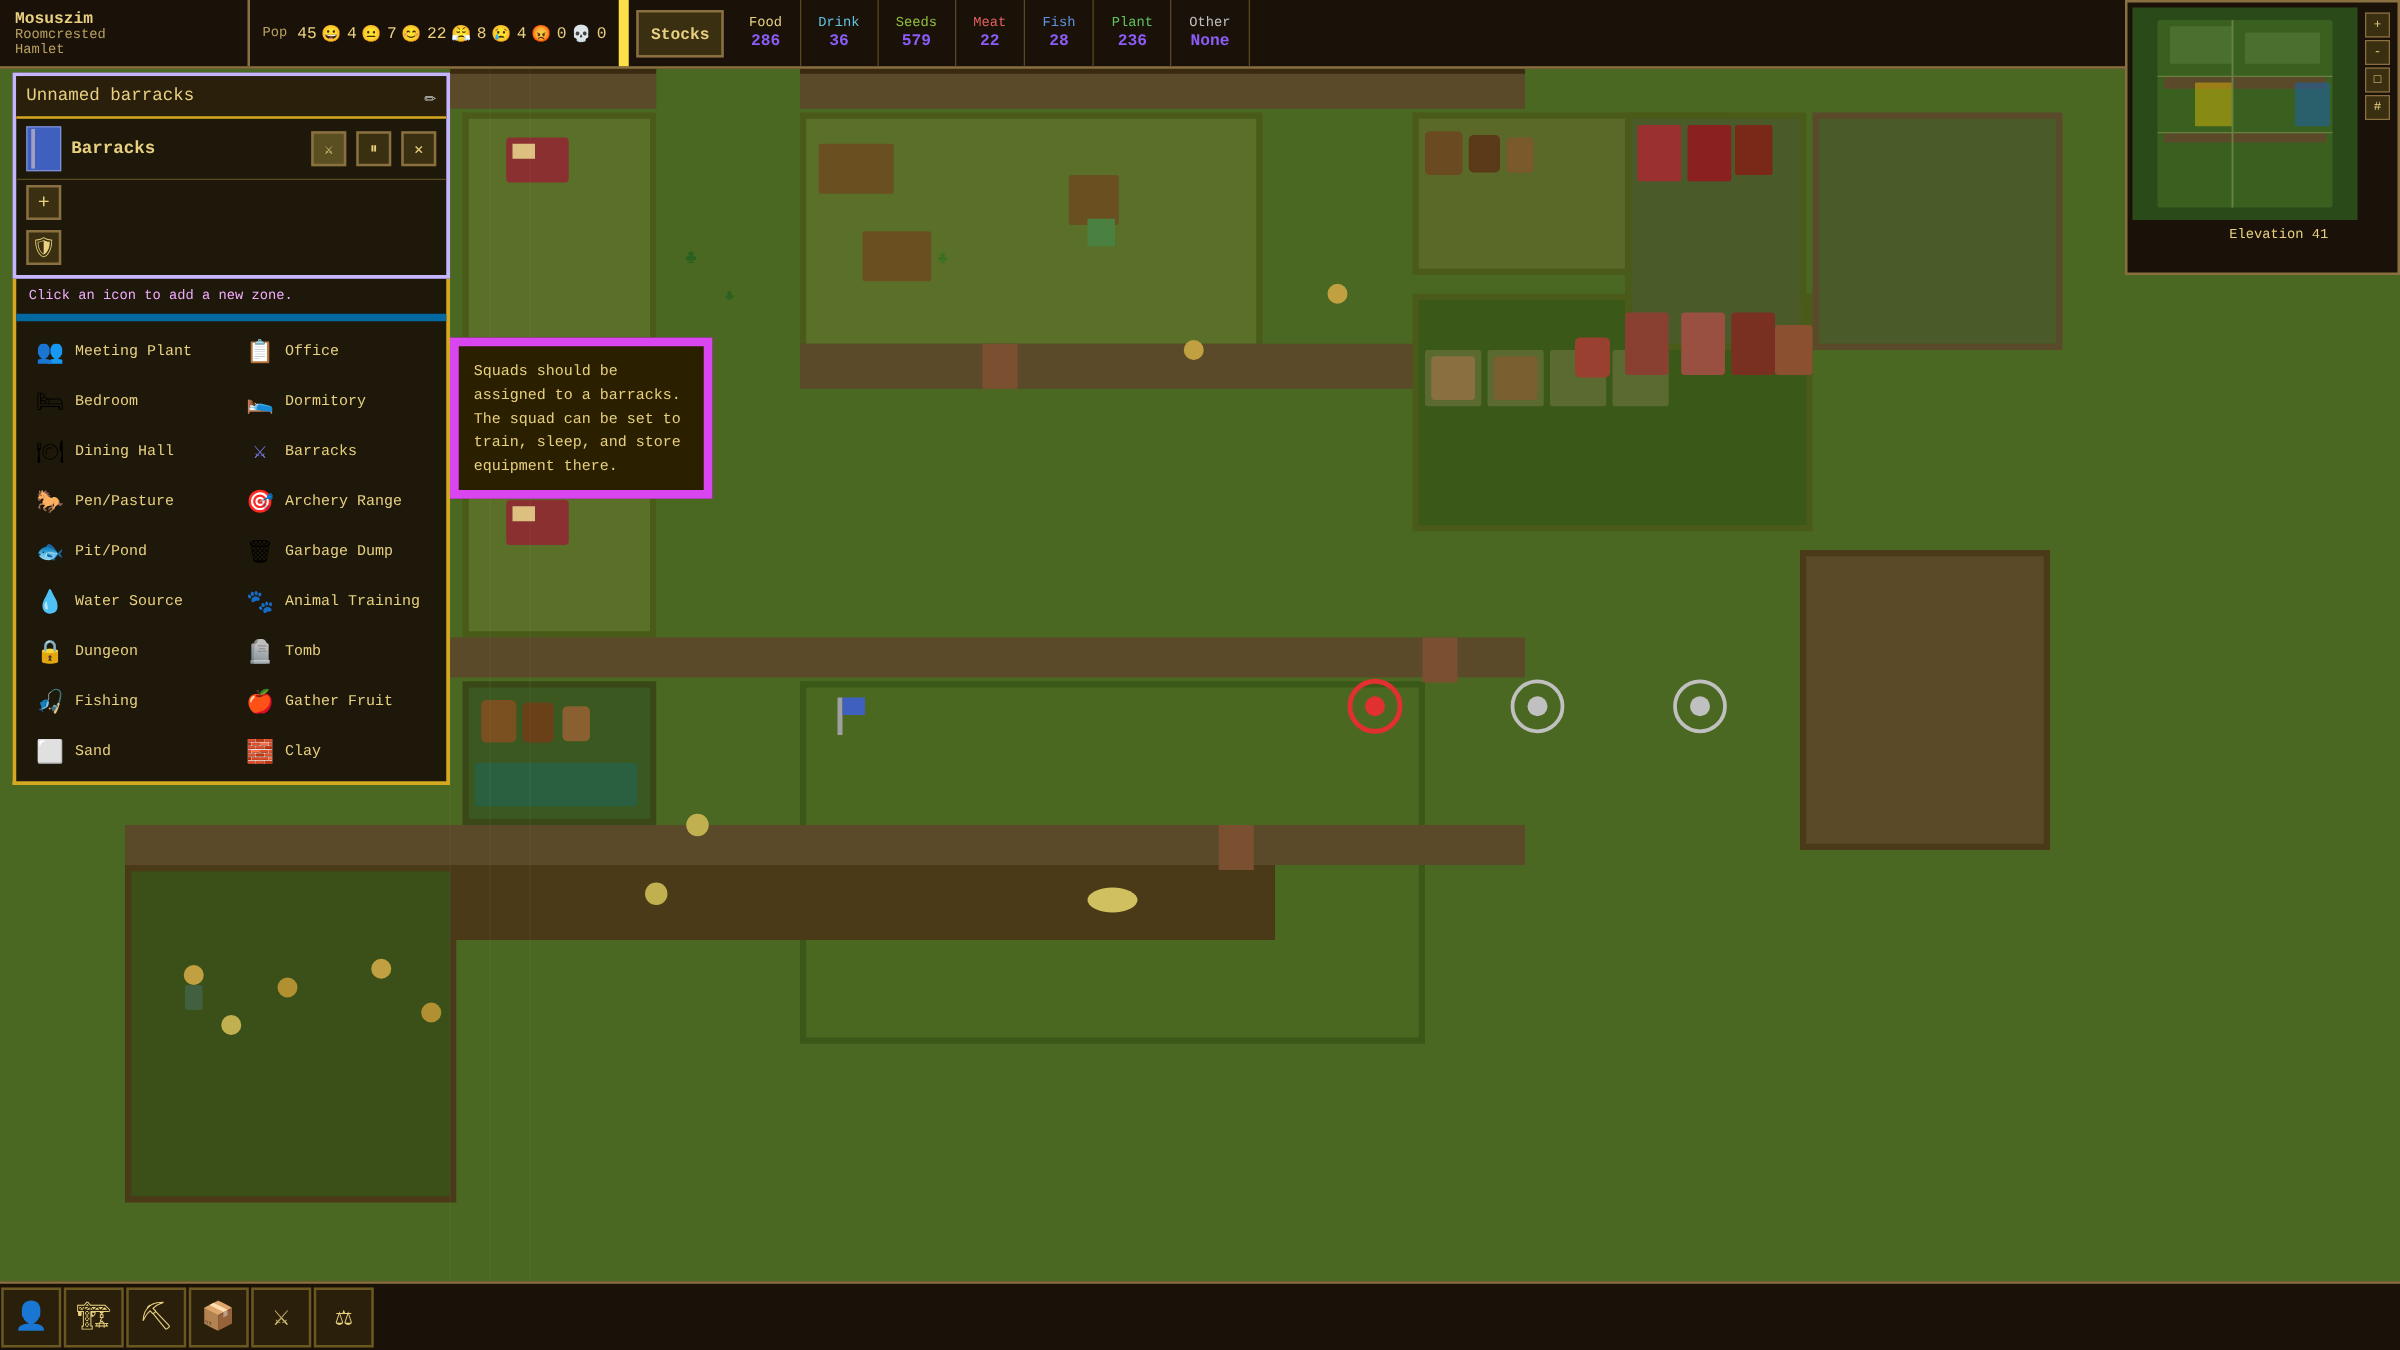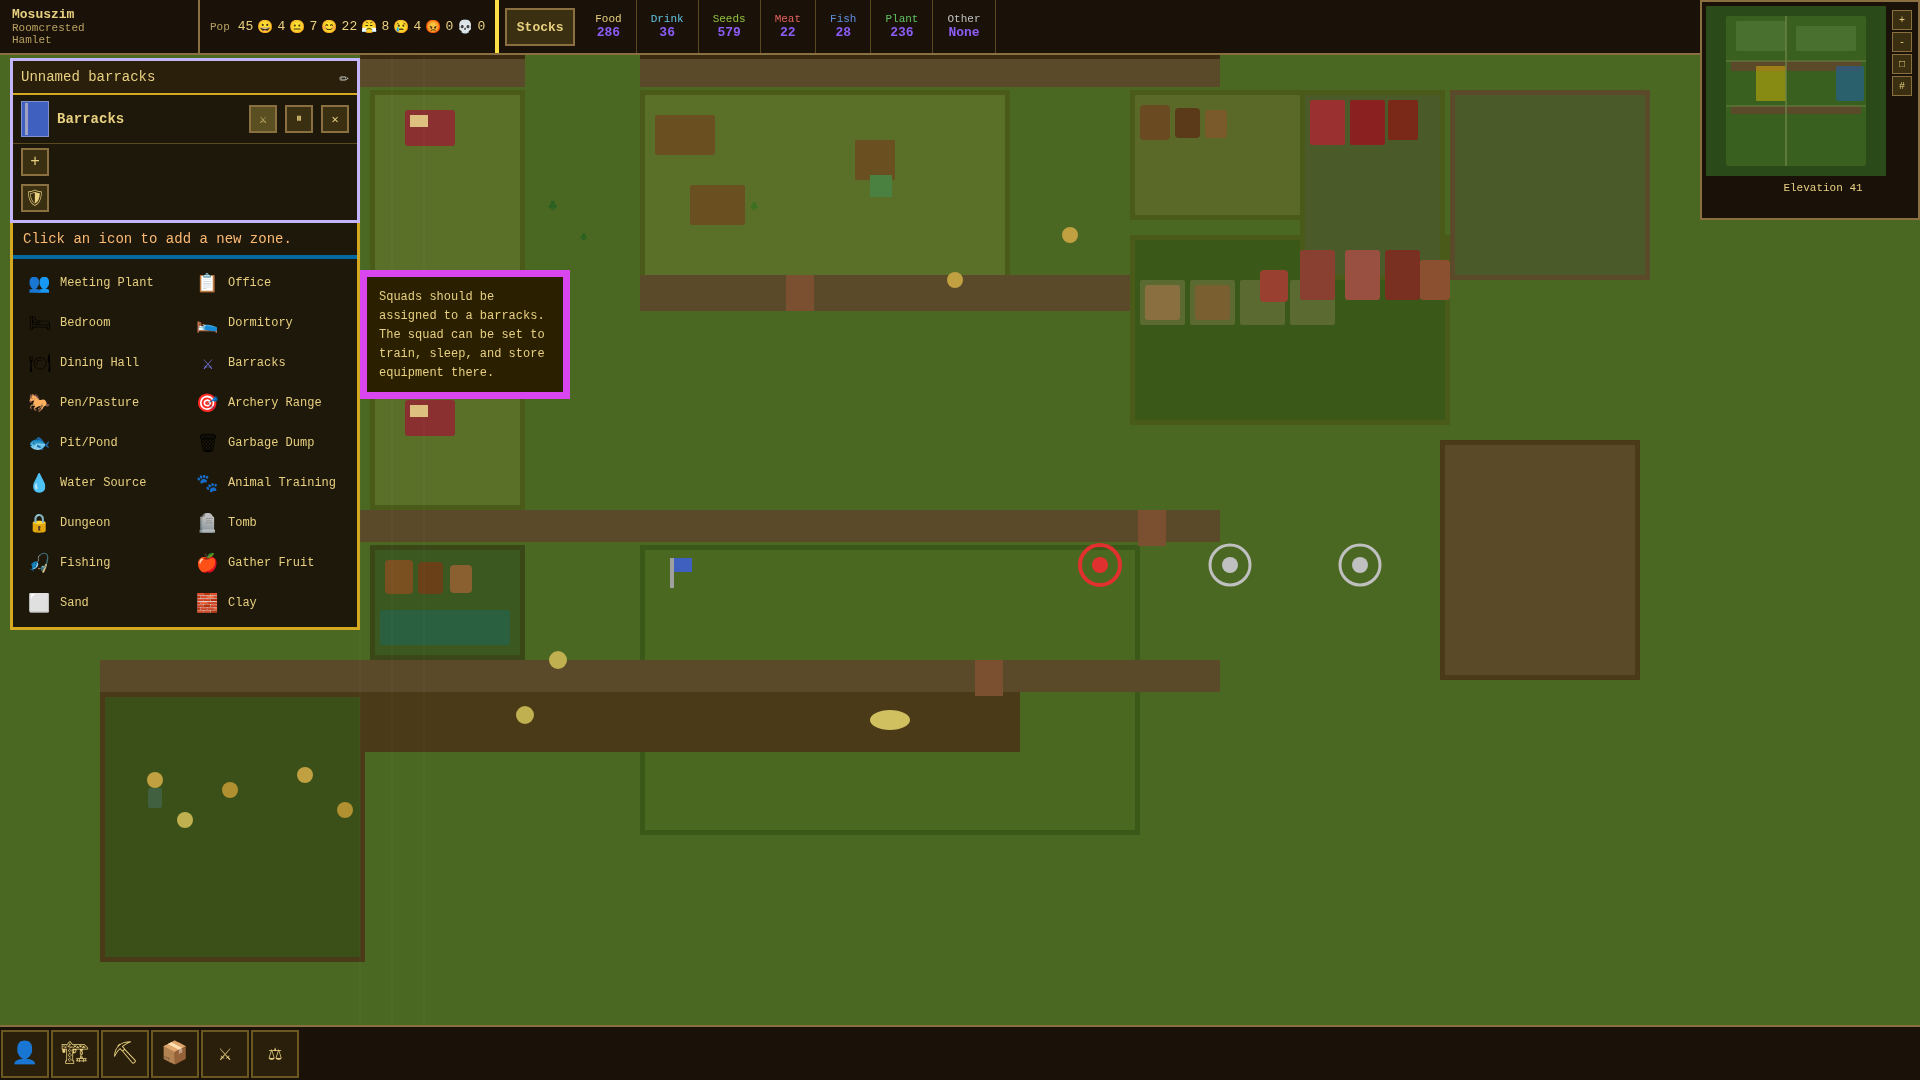--- a/index.html
+++ b/index.html
@@ -50,21 +50,21 @@
 
     #settlement-sub {
       color: #b8a060;
       font-size: 11px;
     }
 
     #pop-section {
       display: flex;
       align-items: center;
       padding: 0 10px;
-      border-right: 4px solid #fde047;
+      border-right: 8px solid #fde047;
       gap: 4px;
     }
 
     .pop-label { color: #b8a060; font-size: 11px; margin-right: 4px; }
     .pop-val { color: #e8d080; font-size: 13px; }
 
     #stocks-btn {
       background: #3a2f10;
       border: 2px solid #8a7040;
       color: #e8d080;
@@ -210,24 +210,24 @@
       font-size: 12px;
       cursor: pointer;
       display: flex;
       align-items: center;
       justify-content: center;
     }
 
     .action-btn.active { background: #5a4f20; }
 
     #zone-instruction {
-      color: #fdba74;
-      font-size: 14px;
+      color: #f0abfc;
+      font-size: 11px;
       padding: 8px 10px;
-      border-bottom: 4px solid #0369a1;
+      border-bottom: 6px solid #0369a1;
     }
 
     #zone-grid {
       display: grid;
       grid-template-columns: 1fr 1fr;
       padding: 4px;
       gap: 0;
     }
 
     .zone-item {

